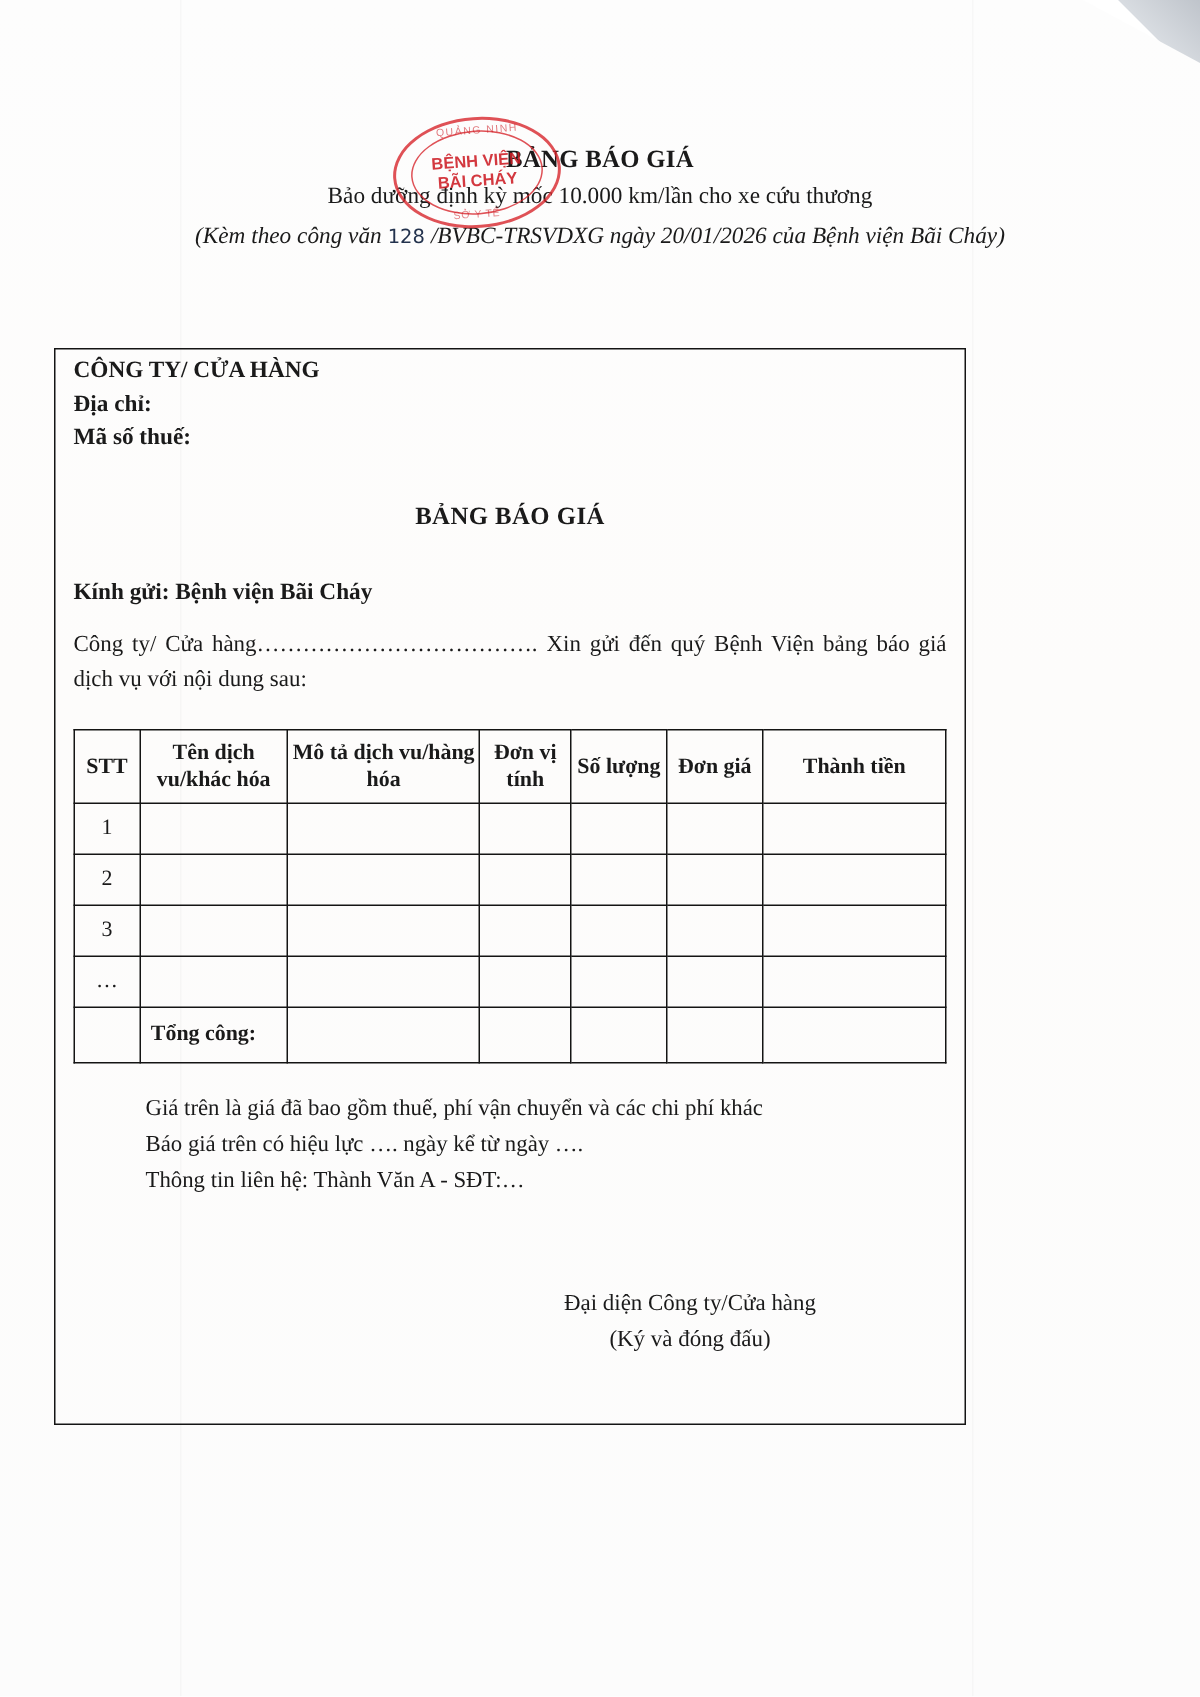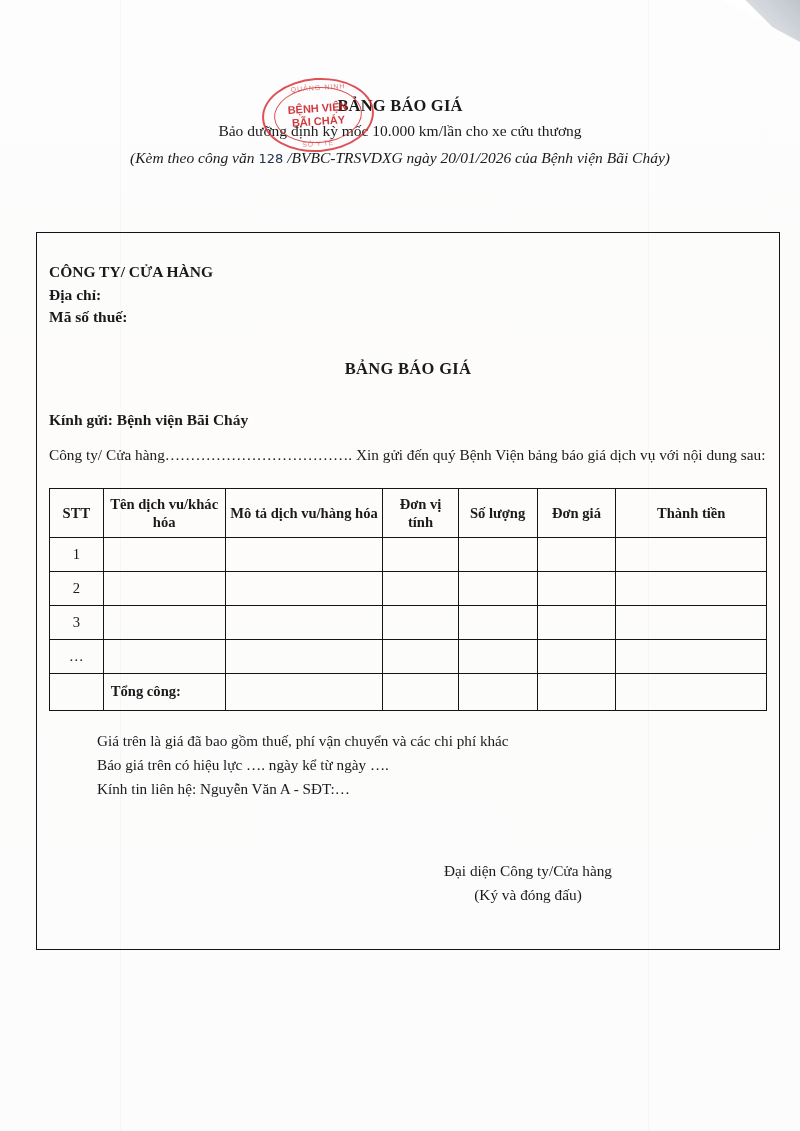--- a/index.html
+++ b/index.html
@@ -127,25 +127,25 @@
     font-size: 7px;
     letter-spacing: .5px;
     transform: rotate(-4deg);
   }
 
   
   .form-box {
     position: absolute;
     left: 36px;
     top: 232px;
-    width: 744px;
+    width: 608px;
     height: 718px;
     border: 1.6px solid #141414;
     box-sizing: border-box;
-    padding: 28px 12px 0 12px;
+    padding: 3px 12px 0 12px;
   }
   .co-line {
     font-weight: bold;
     font-size: 15.5px;
     line-height: 22.5px;
   }
   .box-title {
     text-align: center;
     font-weight: bold;
     font-size: 16.5px;
@@ -316,21 +316,21 @@
           <td></td>
           <td></td>
           <td></td>
         </tr>
       </tbody>
     </table>
 
     <div class="notes">
       <div>Giá trên là giá đã bao gồm thuế, phí vận chuyển và các chi phí khác</div>
       <div>Báo giá trên có hiệu lực …. ngày kể từ ngày ….</div>
-      <div>Kính tin liên hệ: Nguyễn Văn A - SĐT:…</div>
+      <div>Thông tin liên hệ: Thành Văn A - SĐT:…</div>
     </div>
 
     <div class="sign">
       <div>Đại diện Công ty/Cửa hàng</div>
       <div>(Ký và đóng đấu)</div>
     </div>
 
   </div>
 </div>
 

